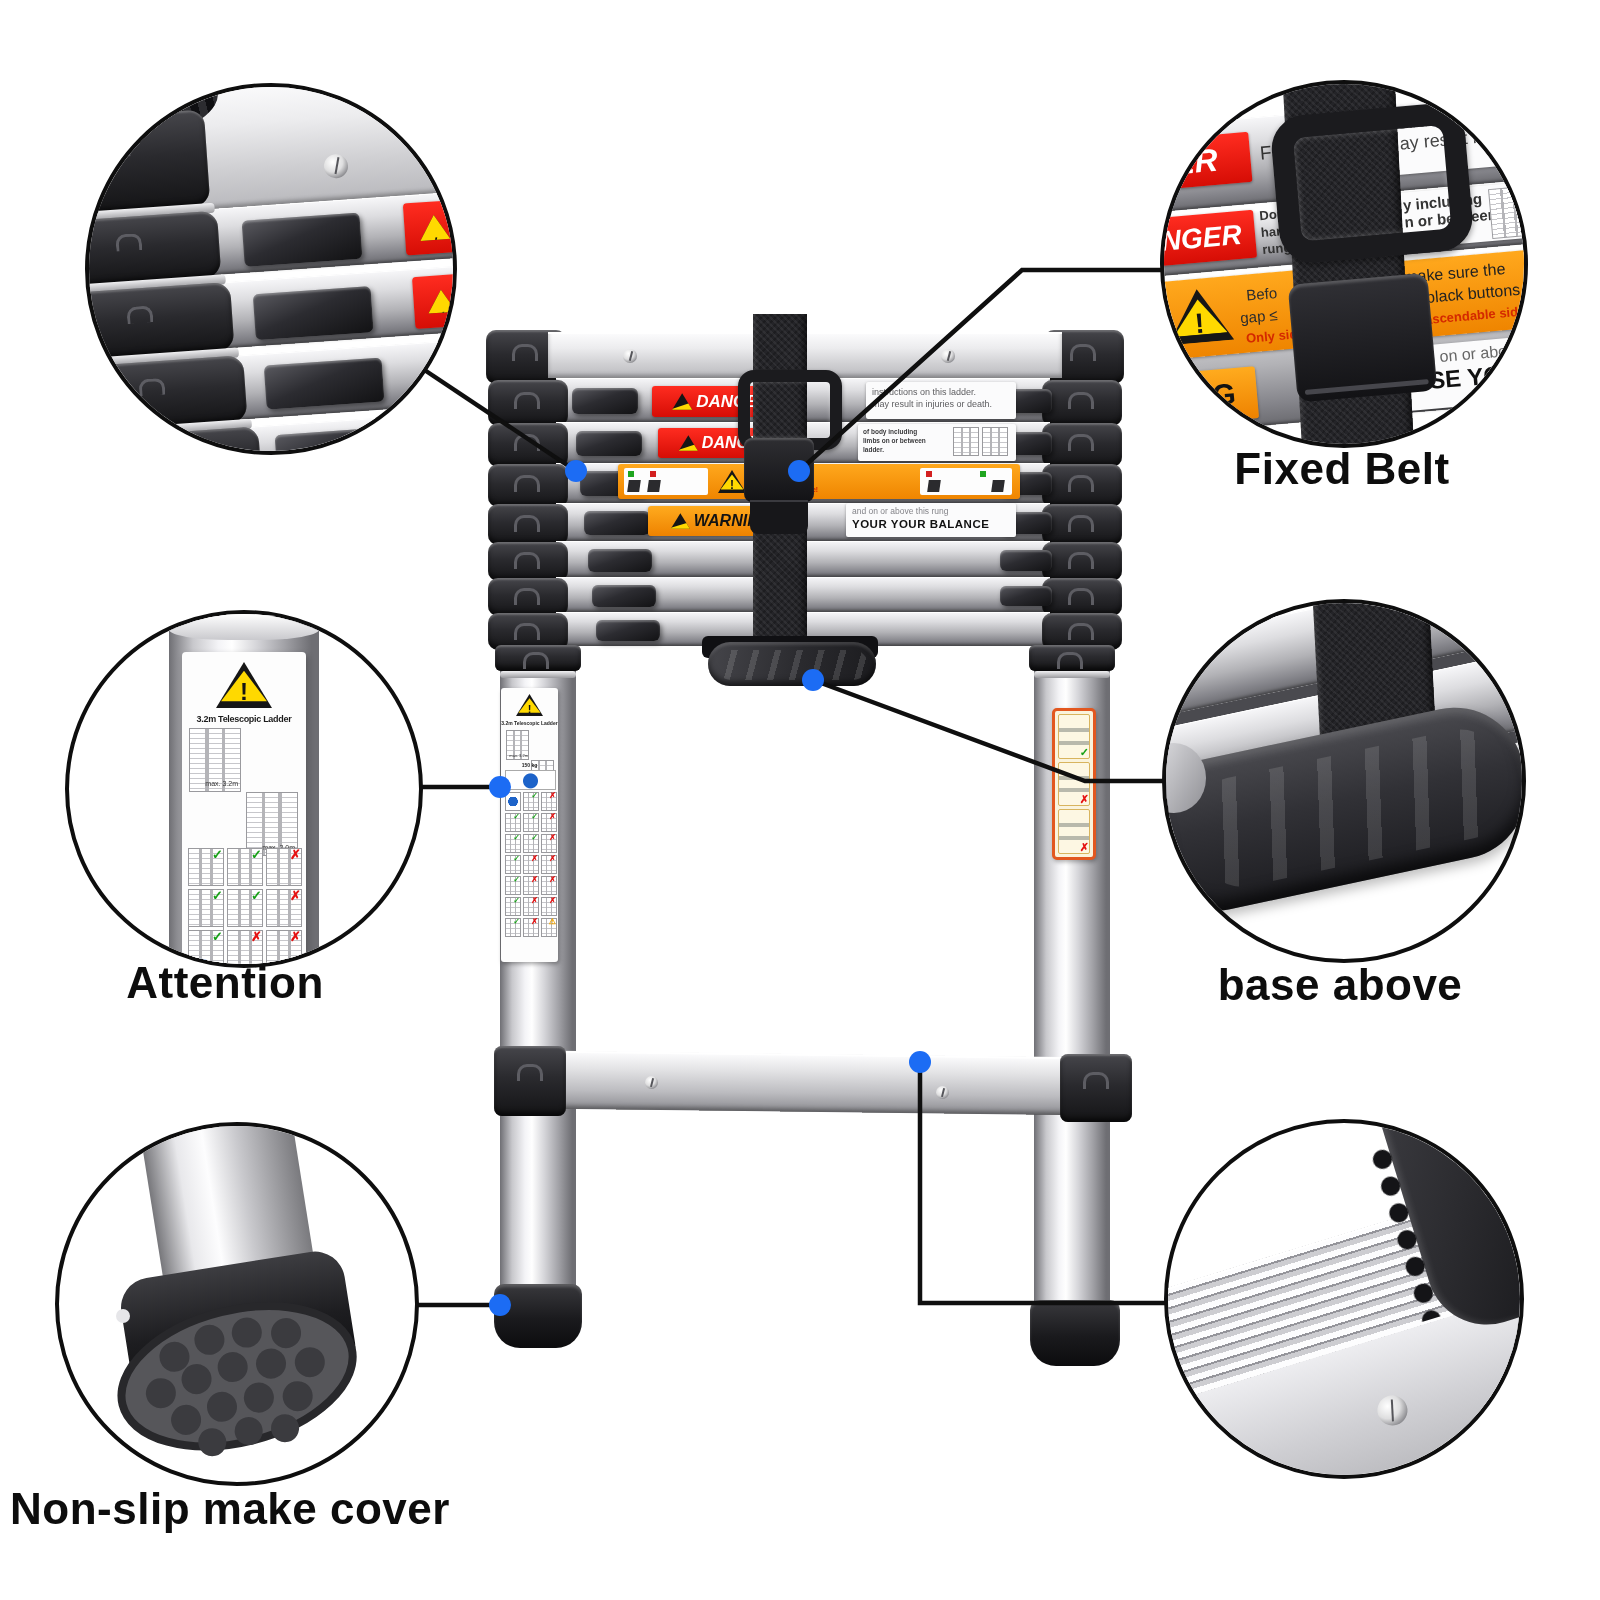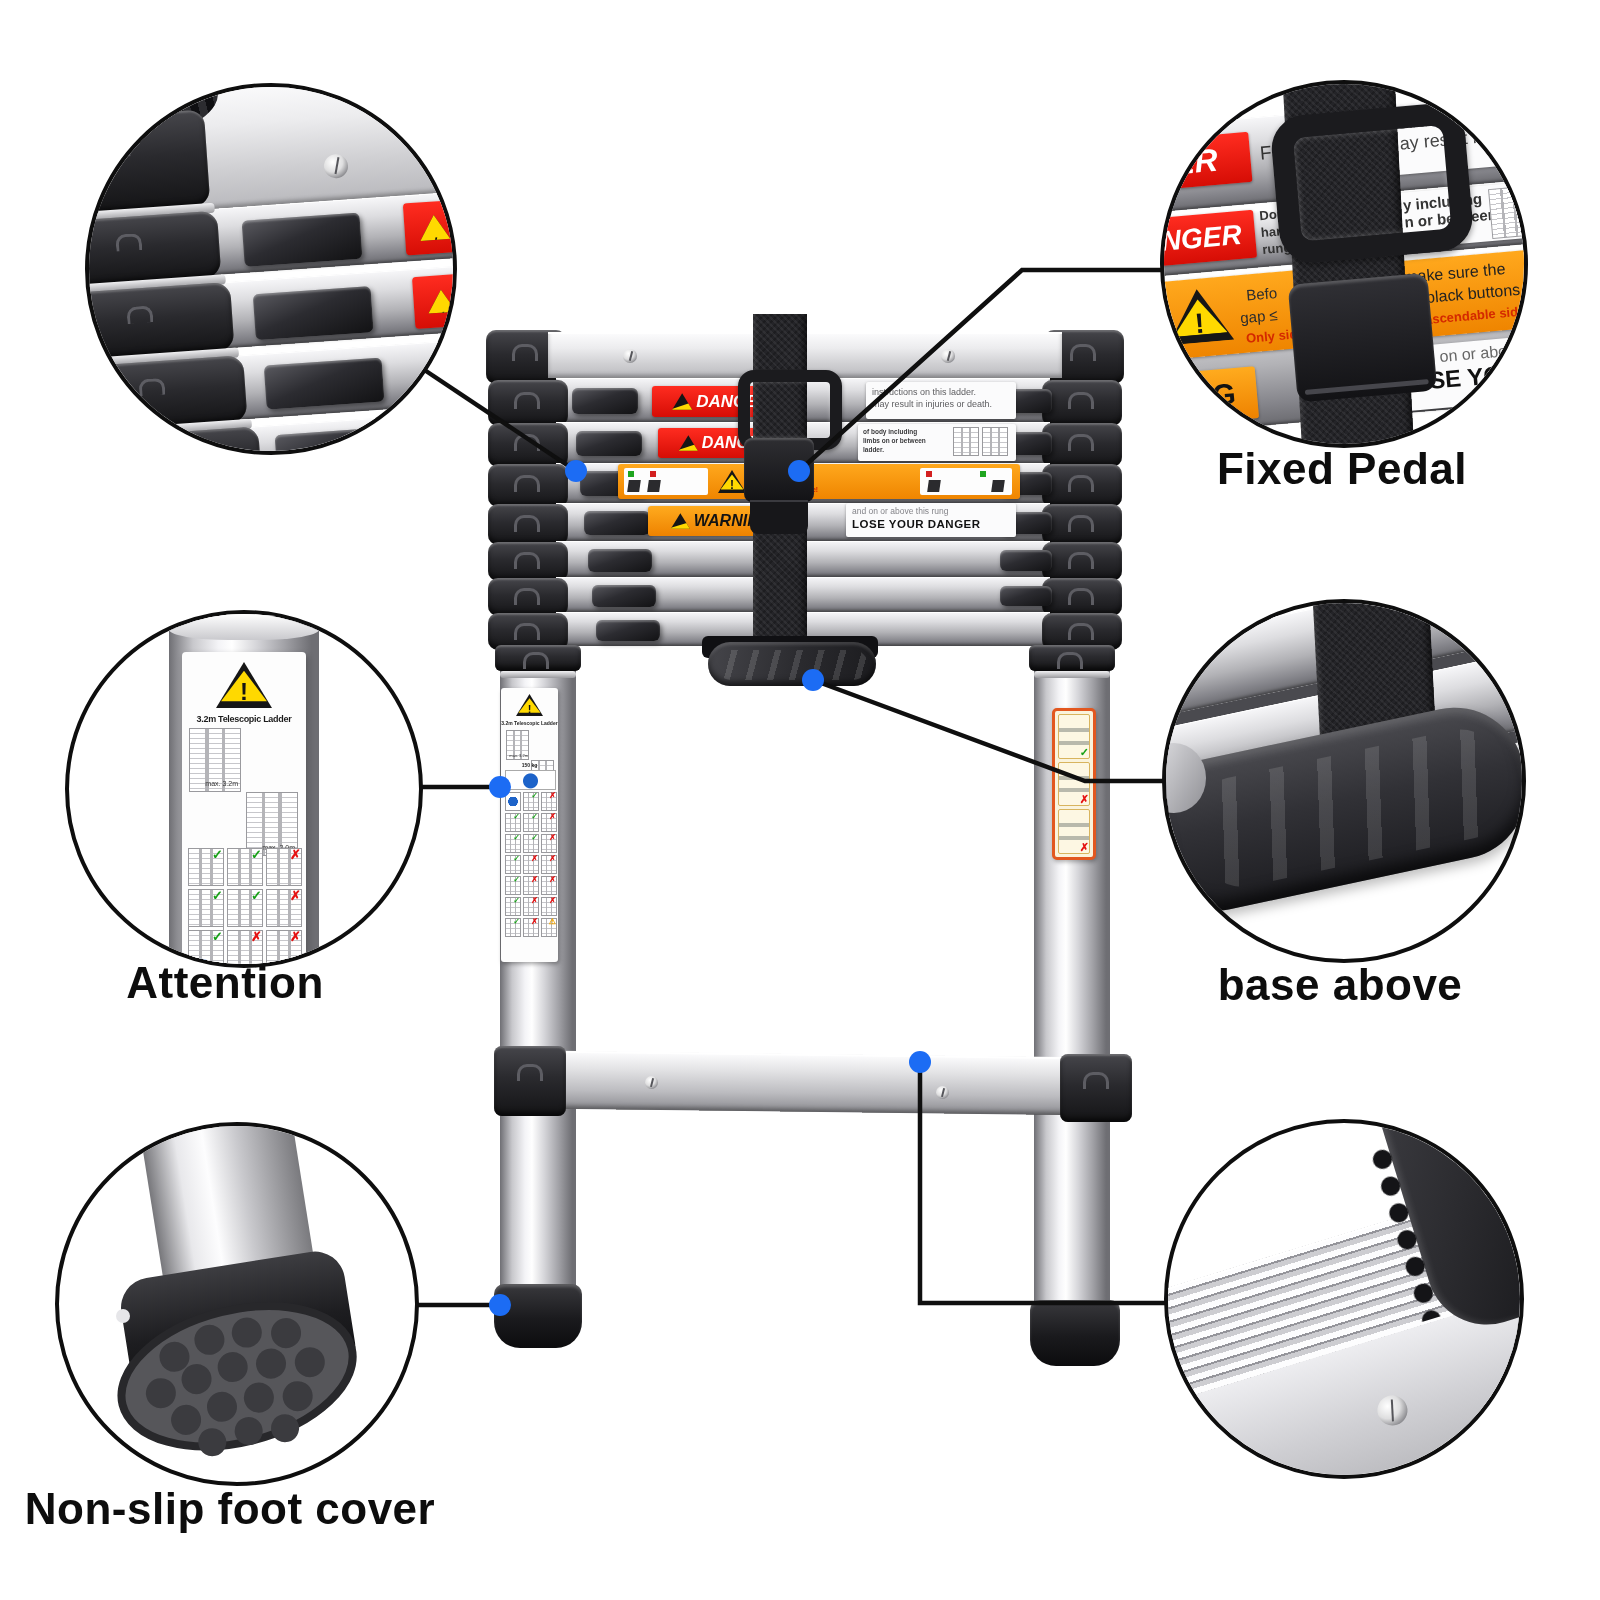--- a/index.html
+++ b/index.html
@@ -148,21 +148,21 @@
     <div class="abs cap" style="left:488px;top:504px;width:80px;height:41px;"></div>
     <div class="abs cap" style="left:1042px;top:504px;width:80px;height:41px;"></div>
     <div class="abs btn" style="left:584px;top:511px;width:66px;height:24px;"></div>
     <div class="abs btn" style="left:1000px;top:512px;width:52px;height:22px;"></div>
     <div class="abs badge-orange" style="left:648px;top:506px;width:146px;height:30px;font-size:16px;">
       <span class="abs wtri" style="position:static;width:19px;height:17px;flex:0 0 auto;"></span>
       <span>WARNING</span>
     </div>
     <div class="abs wlabel" style="left:846px;top:503px;width:170px;height:34px;padding:3px 6px;box-sizing:border-box;">
       <div class="tinytext" style="font-size:8.5px;line-height:11px;color:#85858a;">and on or above this rung</div>
-      <div style="font-size:11.5px;line-height:14px;font-weight:bold;color:#111;letter-spacing:.5px;">LOSE YOUR DANGER</div>
+      <div style="font-size:11.5px;line-height:14px;font-weight:bold;color:#111;letter-spacing:.5px;">YOUR YOUR BALANCE</div>
     </div>
 
     <div class="abs bar-metal" style="left:556px;top:541px;width:494px;height:36px;"></div>
     <div class="abs cap" style="left:488px;top:542px;width:80px;height:39px;"></div>
     <div class="abs cap" style="left:1042px;top:542px;width:80px;height:39px;"></div>
     <div class="abs btn" style="left:588px;top:549px;width:64px;height:23px;"></div>
     <div class="abs btn" style="left:1000px;top:550px;width:52px;height:21px;"></div>
 
     <div class="abs bar-metal" style="left:556px;top:577px;width:494px;height:35px;"></div>
     <div class="abs cap" style="left:488px;top:578px;width:80px;height:38px;"></div>
@@ -539,20 +539,20 @@
       </div>
       <div class="abs" style="left:236px;top:-70px;width:220px;height:260px;transform:rotate(-17deg);border-radius:36px 0 0 60px;
                   background:linear-gradient(120deg,#3c3c41 0%,#1a1a1d 70%);
                   box-shadow:inset 4px 0 6px rgba(255,255,255,.12);"></div>
       <div class="abs" style="left:222px;top:20px;width:30px;height:180px;transform:rotate(-17deg);
                   background:radial-gradient(circle 10px at 50% 13px,#141417 9px,transparent 10px);
                   background-size:30px 28px;background-repeat:repeat-y;"></div>
     </div>
   </div>
 
-  <div class="clabel" style="left:1142px;top:448px;width:400px;">Fixed Pedal</div>
+  <div class="clabel" style="left:1142px;top:448px;width:400px;">Fixed Belt</div>
   <div class="clabel" style="left:25px;top:962px;width:400px;">Attention</div>
   <div class="clabel" style="left:1140px;top:964px;width:400px;">
     <div>base above</div>
   </div>
-  <div class="clabel" style="left:10px;top:1488px;width:440px;">Non-slip foot cover</div>
+  <div class="clabel" style="left:10px;top:1488px;width:440px;">Non-slip make cover</div>
 
 </div>
 
 </body></html>

